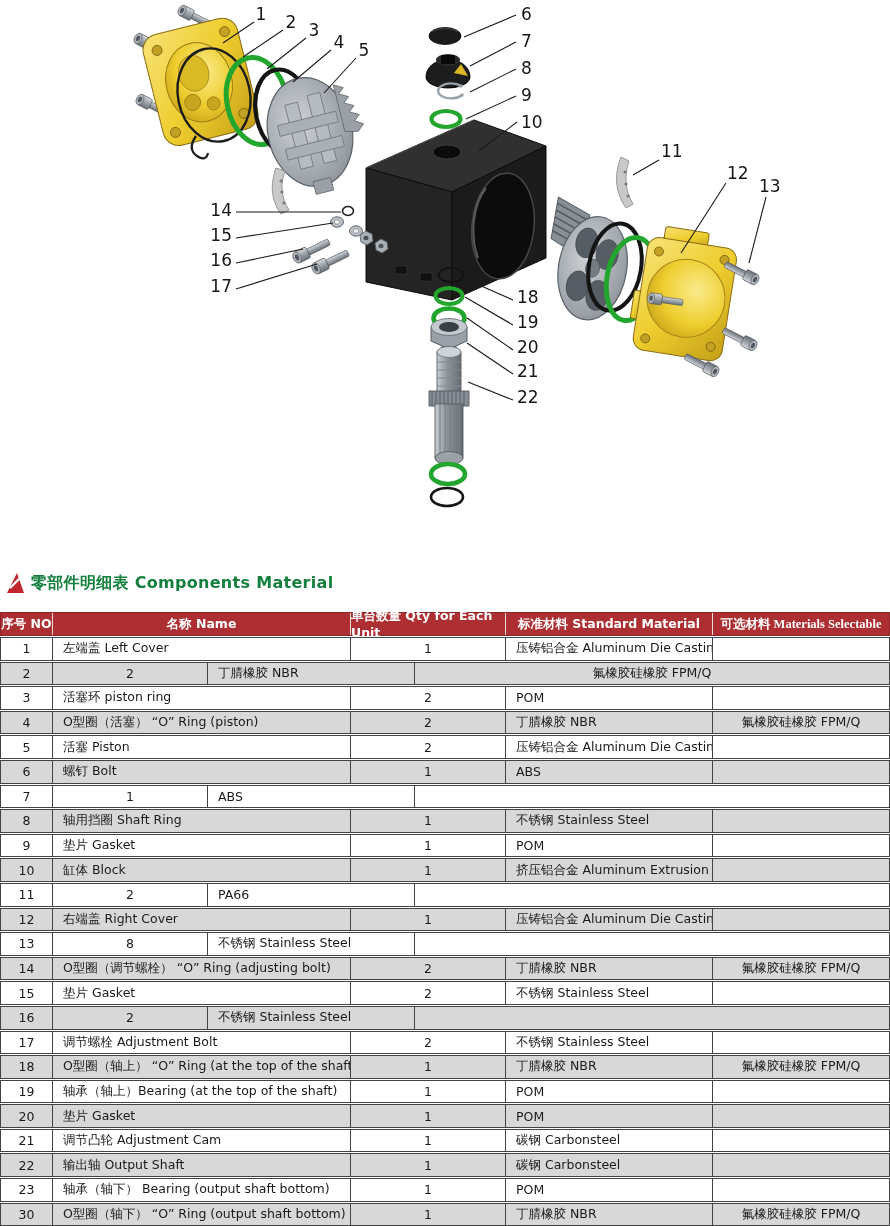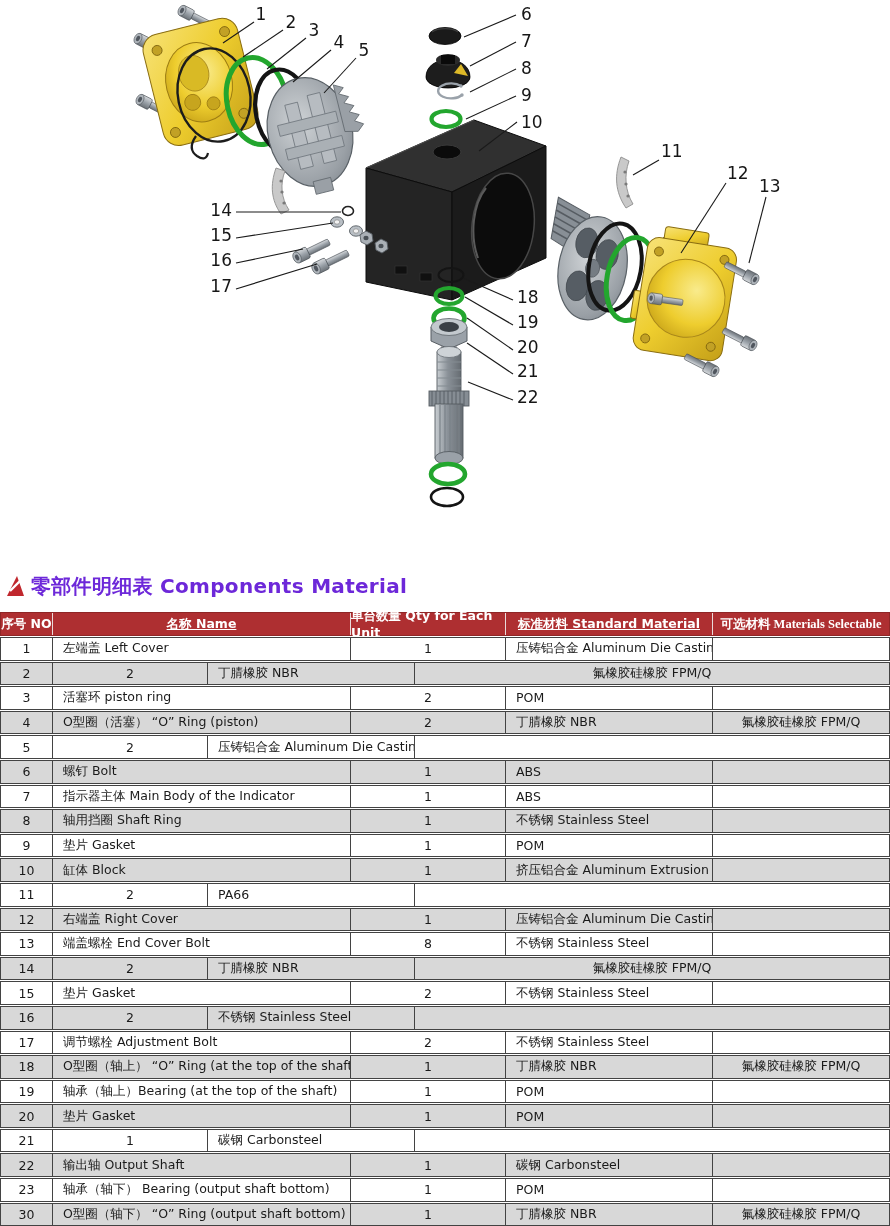--- a/index.html
+++ b/index.html
@@ -1,37 +1,37 @@
 <!DOCTYPE html>
 <html><head>
 <meta charset="utf-8">
 <style>
   html,body{margin:0;padding:0;background:#fff;}
   body{width:890px;height:1226px;position:relative;overflow:hidden;
        font-family:"DejaVu Sans","Liberation Sans",sans-serif;color:#1a1a1a;}
   .page{position:absolute;inset:0;}
   #diagram{position:absolute;top:0;left:0;}
   .title-row{position:absolute;top:573px;left:6px;display:flex;align-items:center;gap:6px;}
-  .title-text{font-size:20px;font-weight:600;color:#6d28d9;letter-spacing:.3px;}
+  .title-text{font-size:16px;font-weight:600;color:#15803d;letter-spacing:.3px;}
   #table{position:absolute;top:612px;left:0;width:890px;}
   .thead{display:flex;height:24px;background:#AE2F31;border:1px solid #8f2626;box-sizing:border-box;}
   .thead .cell{color:#fff;font-weight:bold;font-size:12.5px;display:flex;align-items:center;justify-content:center;
                border-right:1px solid #e9dada;box-sizing:border-box;}
   .thead .cell:last-child{border-right:none;font-family:Liberation Serif, serif;}
   .trow{display:flex;height:23.6px;margin-top:1px;border:1px solid #434343;box-sizing:border-box;background:#fff;}
   .trow.alt{background:#d8d8d8;}
   .trow .cell{font-size:12.5px;display:flex;align-items:center;border-right:1px solid #434343;box-sizing:border-box;
               white-space:nowrap;overflow:hidden;}
   .trow .cell:last-child{border-right:none;}
   .c0{width:52px;justify-content:center;}
   .c1{width:298px;padding-left:10px;}
   .c2{width:155px;justify-content:center;}
   .c3{width:207px;padding-left:10px;text-align:center;}
   .c4{flex:1;justify-content:center;}
-  .thead .c1,.thead .c3{padding-left:0;justify-content:center;text-decoration:underline;}
+  .thead .c1,.thead .c3{padding-left:0;justify-content:center;}
   text.callout{font-size:17px;fill:#161616;font-family:"DejaVu Sans","Liberation Sans",sans-serif;}
 </style>
 </head>
 <body>
 
 <div class="page">
 
 <svg id="diagram" width="890" height="560" viewBox="0 0 890 560">
   <defs>
     <linearGradient id="gMetal" x1="0" y1="0" x2="0" y2="1">
@@ -357,34 +357,34 @@
       </div>
       <div class="trow alt">
         <div class="cell c0">4</div>
         <div class="cell c1">O型圈（活塞） “O” Ring (piston)</div>
         <div class="cell c2">2</div>
         <div class="cell c3">丁腈橡胶 NBR</div>
         <div class="cell c4">氟橡胶硅橡胶 FPM/Q</div>
       </div>
       <div class="trow">
         <div class="cell c0">5</div>
+        <div class="cell c1">活塞 Piston</div>
         <div class="cell c2">2</div>
         <div class="cell c3">压铸铝合金 Aluminum Die Casting</div>
         <div class="cell c4"></div>
       </div>
       <div class="trow alt">
         <div class="cell c0">6</div>
         <div class="cell c1">螺钉 Bolt</div>
         <div class="cell c2">1</div>
         <div class="cell c3">ABS</div>
         <div class="cell c4"></div>
       </div>
       <div class="trow">
         <div class="cell c0">7</div>
-        <div class="cell c1">指示器主体 Main Body of the Indicator</div>
         <div class="cell c2">1</div>
         <div class="cell c3">ABS</div>
         <div class="cell c4"></div>
       </div>
       <div class="trow alt">
         <div class="cell c0">8</div>
         <div class="cell c1">轴用挡圈 Shaft Ring</div>
         <div class="cell c2">1</div>
         <div class="cell c3">不锈钢 Stainless Steel</div>
         <div class="cell c4"></div>
@@ -411,27 +411,27 @@
       </div>
       <div class="trow alt">
         <div class="cell c0">12</div>
         <div class="cell c1">右端盖 Right Cover</div>
         <div class="cell c2">1</div>
         <div class="cell c3">压铸铝合金 Aluminum Die Casting</div>
         <div class="cell c4"></div>
       </div>
       <div class="trow">
         <div class="cell c0">13</div>
-        <div class="cell c1">端盖螺栓 End Cover Bolt</div>
         <div class="cell c2">8</div>
         <div class="cell c3">不锈钢 Stainless Steel</div>
         <div class="cell c4"></div>
       </div>
       <div class="trow alt">
         <div class="cell c0">14</div>
+        <div class="cell c1">O型圈（调节螺栓） “O” Ring (adjusting bolt)</div>
         <div class="cell c2">2</div>
         <div class="cell c3">丁腈橡胶 NBR</div>
         <div class="cell c4">氟橡胶硅橡胶 FPM/Q</div>
       </div>
       <div class="trow">
         <div class="cell c0">15</div>
         <div class="cell c1">垫片 Gasket</div>
         <div class="cell c2">2</div>
         <div class="cell c3">不锈钢 Stainless Steel</div>
         <div class="cell c4"></div>
@@ -465,20 +465,21 @@
       </div>
       <div class="trow alt">
         <div class="cell c0">20</div>
         <div class="cell c1">垫片 Gasket</div>
         <div class="cell c2">1</div>
         <div class="cell c3">POM</div>
         <div class="cell c4"></div>
       </div>
       <div class="trow">
         <div class="cell c0">21</div>
+        <div class="cell c1">调节凸轮 Adjustment Cam</div>
         <div class="cell c2">1</div>
         <div class="cell c3">碳钢 Carbonsteel</div>
         <div class="cell c4"></div>
       </div>
       <div class="trow alt">
         <div class="cell c0">22</div>
         <div class="cell c1">输出轴 Output Shaft</div>
         <div class="cell c2">1</div>
         <div class="cell c3">碳钢 Carbonsteel</div>
         <div class="cell c4"></div>

